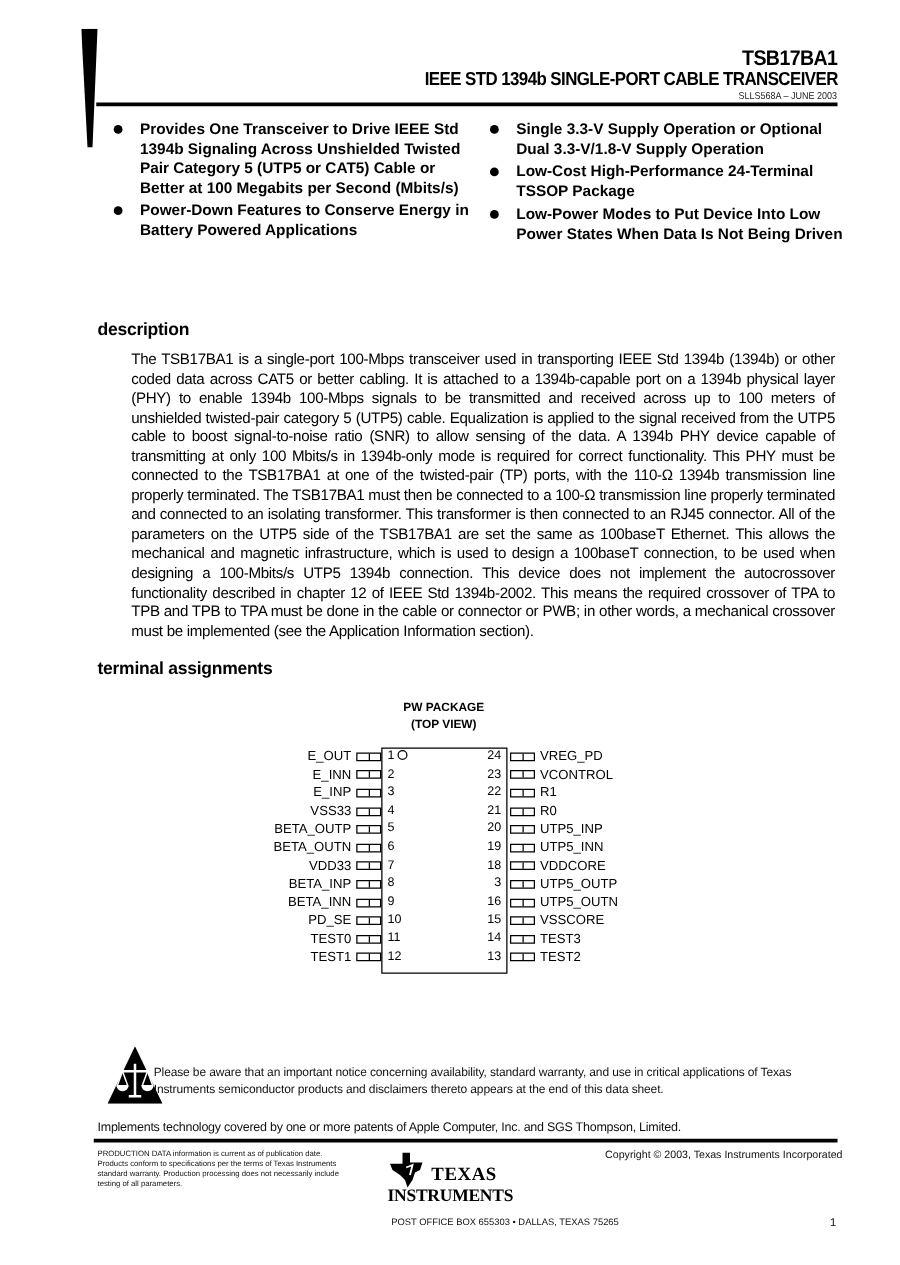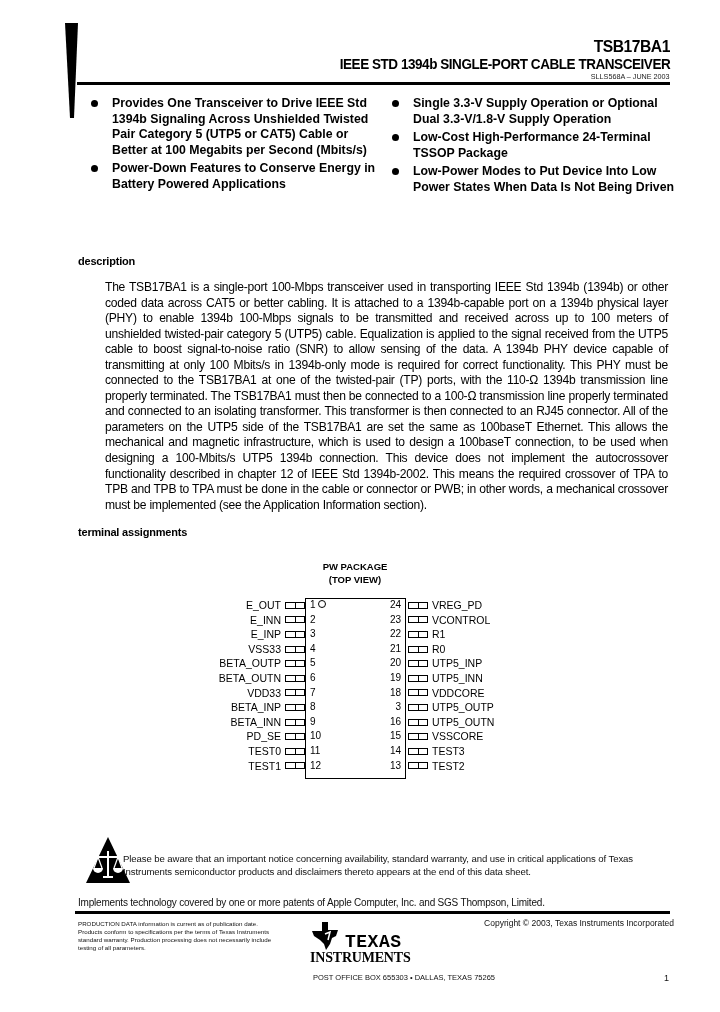--- a/index.html
+++ b/index.html
@@ -11,21 +11,21 @@
   .part-no { right:50px; top:37px; font-size:17px; font-weight:bold; letter-spacing:-0.5px; transform:scaleX(0.92); transform-origin:right; }
   .part-title { right:50px; top:55px; font-size:15px; font-weight:bold; letter-spacing:-0.5px; transform:scaleX(0.9); transform-origin:right; white-space:nowrap; }
   .doc-no { right:50px; top:72px; font-size:8px; color:#222; transform:scaleX(0.9); transform-origin:right; white-space:nowrap; }
 
   .bullets { font-size:12.3px; font-weight:bold; line-height:15.5px; }
   .bullets .item { position:relative; padding-left:21px; margin-bottom:3px; }
   .bullets .dot { position:absolute; left:0; top:4px; width:7px; height:7px; border-radius:50%; background:#000; }
   .bcol-left { left:91px; top:96px; width:285px; }
   .bcol-right { left:392px; top:96px; width:285px; }
 
-  .section-h { font-size:11px; font-weight:bold; letter-spacing:-0.2px; }
+  .section-h { font-size:14px; font-weight:bold; letter-spacing:-0.2px; }
   .desc-h { left:78px; top:255px; }
   .term-h { left:78px; top:526px; }
   .desc-body { left:105px; top:280px; width:563px; font-size:12.1px; line-height:15.55px; text-align:justify; letter-spacing:-0.25px; }
 
   .pkg-title { left:300px; top:560px; width:110px; text-align:center; font-size:9.5px; font-weight:bold; line-height:13px; }
   .pkg-body { left:305px; top:598px; width:101px; height:181px; border:1.5px solid #000; border-top-width:1.5px; box-sizing:border-box; }
   .pin-row { position:absolute; height:14.6px; font-size:10.5px; line-height:14.6px; white-space:nowrap; }
   .pin-left { right:415px; text-align:right; display:flex; align-items:center; }
   .pin-right { left:408px; display:flex; align-items:center; }
   .pin-box { width:20px; height:7px; border:1.3px solid #000; position:relative; box-sizing:border-box; display:inline-block; }
@@ -37,21 +37,21 @@
   .pin-num-r { left:383px; width:18px; text-align:right; }
   .pin1-mark { position:absolute; left:318px; top:600px; width:6px; height:6px; border:1px solid #000; border-radius:50%; }
 
   .warn-icon { left:86px; top:837px; }
   .warn-text { left:123px; top:852px; width:535px; font-size:9.6px; line-height:13px; color:#111; letter-spacing:-0.1px; }
   .patent { left:78px; top:897px; font-size:10px; color:#111; letter-spacing:-0.2px; }
   .bottom-rule { left:75px; top:911px; width:595px; height:3px; background:#000; }
   .prod-data { left:78px; top:920px; width:200px; font-size:6.2px; line-height:8px; color:#111; }
   .copyright { right:46px; top:918px; font-size:8.5px; color:#111;text-align:right; }
   .ti-logo { left:312px; top:922px; }
-  .ti-texas { left:345px; top:932px; font-family:Liberation Mono, monospace; font-size:18px; font-weight:bold; letter-spacing:0.5px; }
+  .ti-texas { left:345px; top:932px; font-family:Liberation Serif, serif; font-size:15px; font-weight:bold; letter-spacing:0.5px; }
   .ti-instruments { left:310px; top:950px; font-family:"Liberation Serif", serif; font-size:14px; font-weight:bold; letter-spacing:-0.2px; }
   .ti-address { left:313px; top:973px; font-size:7.5px; color:#111; white-space:nowrap; }
   .page-no { right:51px; top:973px; font-size:9px; color:#111; }
 </style>
 </head>
 <body>
 
 <div class="abs black-bar">
   <svg width="14" height="95" viewBox="0 0 14 95">
       <polygon points="0,0 13,0 9,95 5,95" fill="#000"></polygon>

